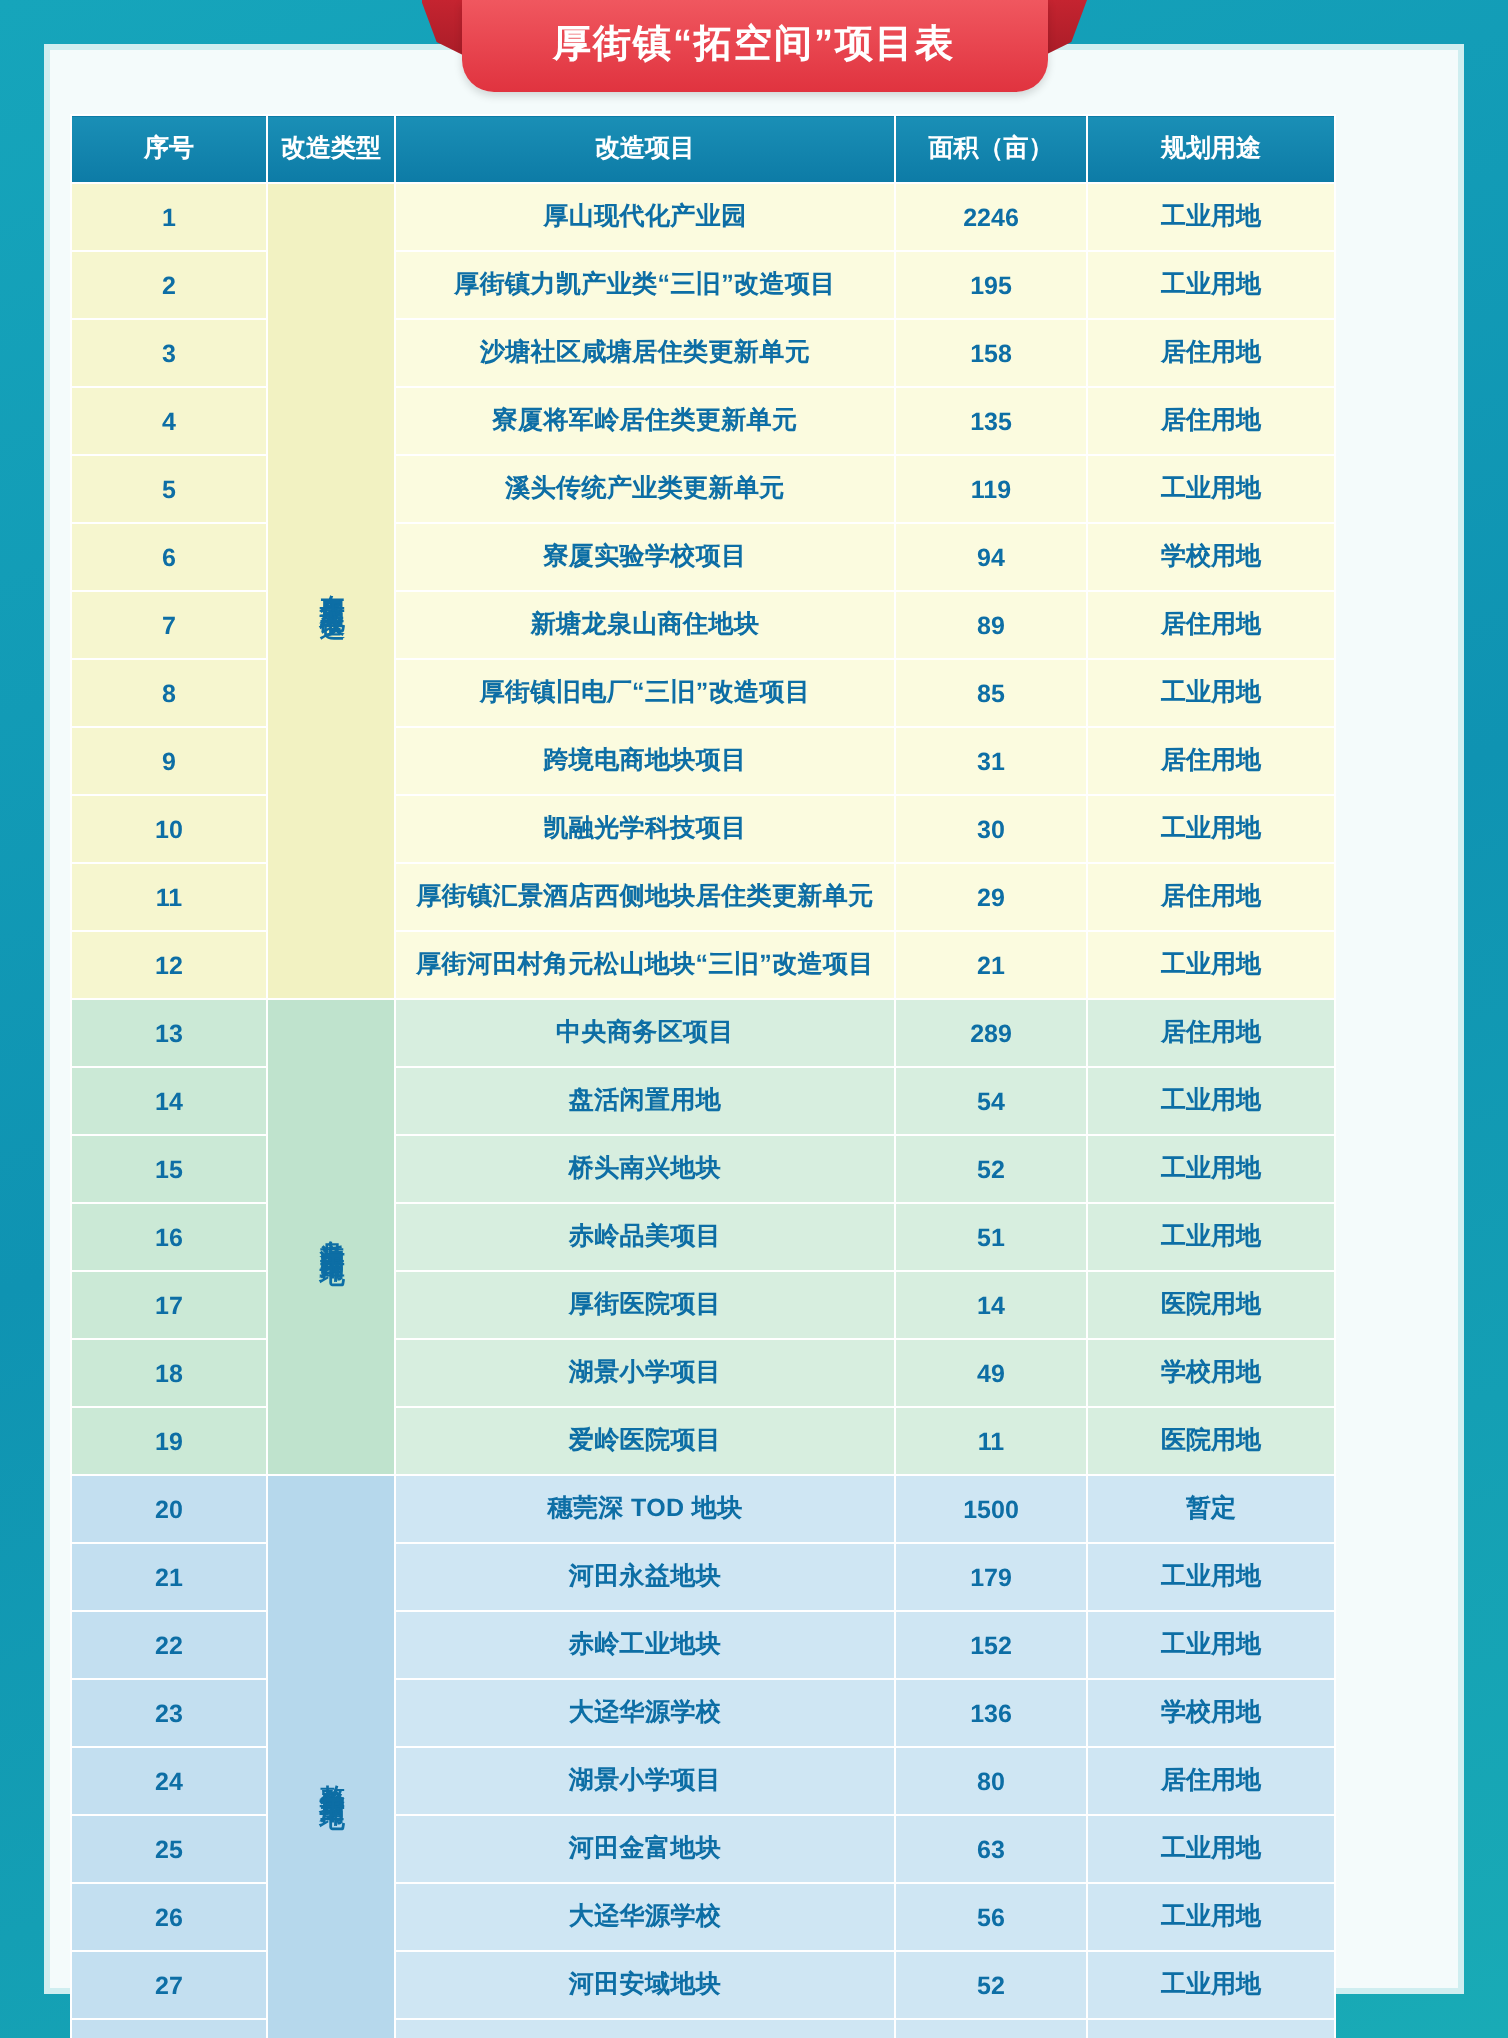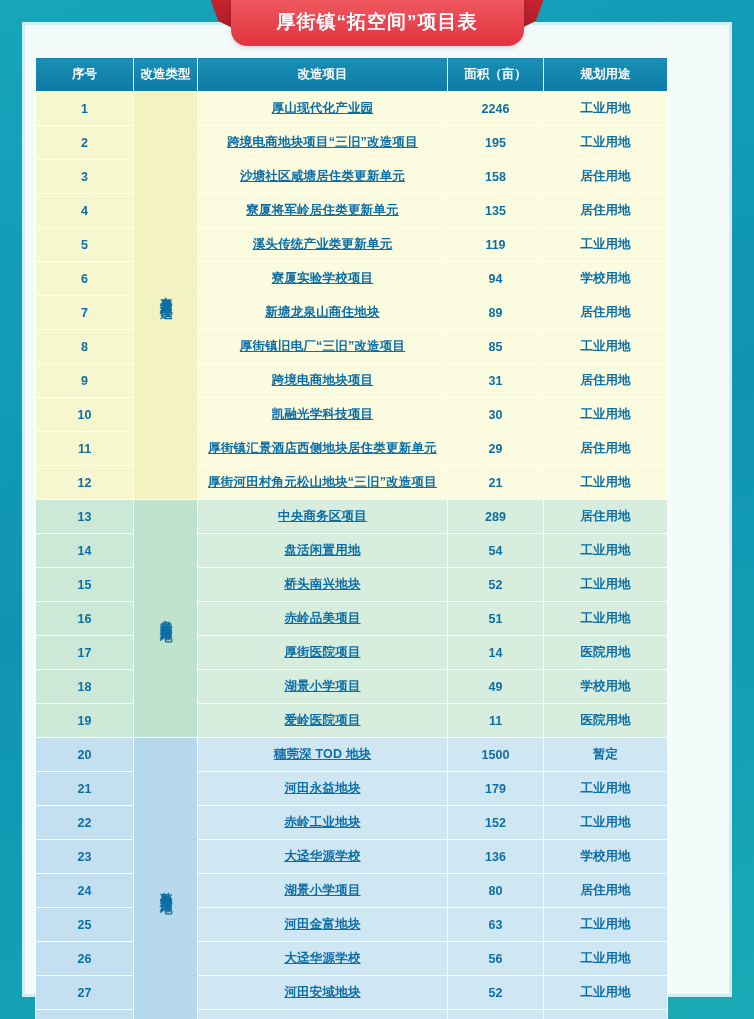--- a/index.html
+++ b/index.html
@@ -125,21 +125,21 @@
     color: #0d6ea5;
     letter-spacing: 2px;
     line-height: 1.22;
     padding: 0 6px;
   }
   td.vert span {
     display: inline-block;
     writing-mode: vertical-rl;
     text-orientation: upright;
   }
-  td.cell-name { letter-spacing: 0.2px; text-decoration: underline; }
+  td.cell-name { letter-spacing: 0.2px; }
 </style>
 </head>
 <body>
 
 <div class="page">
   <div class="inner-frame"></div>
 
   <div class="banner-wrap">
     <div class="banner">厚街镇“拓空间”项目表</div>
   </div>
@@ -166,21 +166,21 @@
       <tbody>
         <tr class="g-a">
           <td class="cell-no">1</td>
           <td class="vert" rowspan="12"><span>存量用地改造</span></td>
           <td class="cell-name">厚山现代化产业园</td>
           <td>2246</td>
           <td>工业用地</td>
         </tr>
         <tr class="g-a">
           <td class="cell-no">2</td>
-          <td class="cell-name">跨境电商地块项目“三旧”改造项目</td>
+          <td class="cell-name">厚街镇力凯产业类“三旧”改造项目</td>
           <td>195</td>
           <td>工业用地</td>
         </tr>
         <tr class="g-a">
           <td class="cell-no">3</td>
           <td class="cell-name">沙塘社区咸塘居住类更新单元</td>
           <td>158</td>
           <td>居住用地</td>
         </tr>
         <tr class="g-a">

